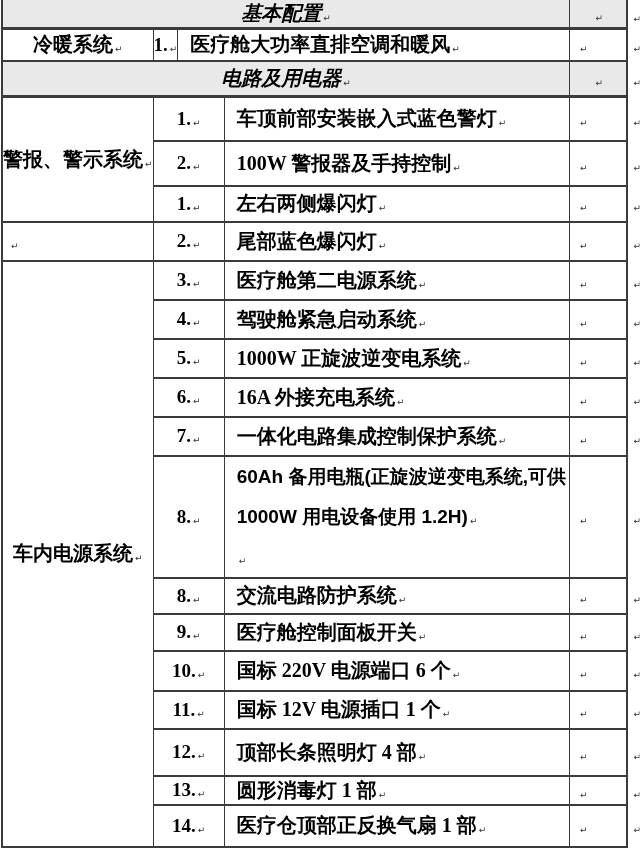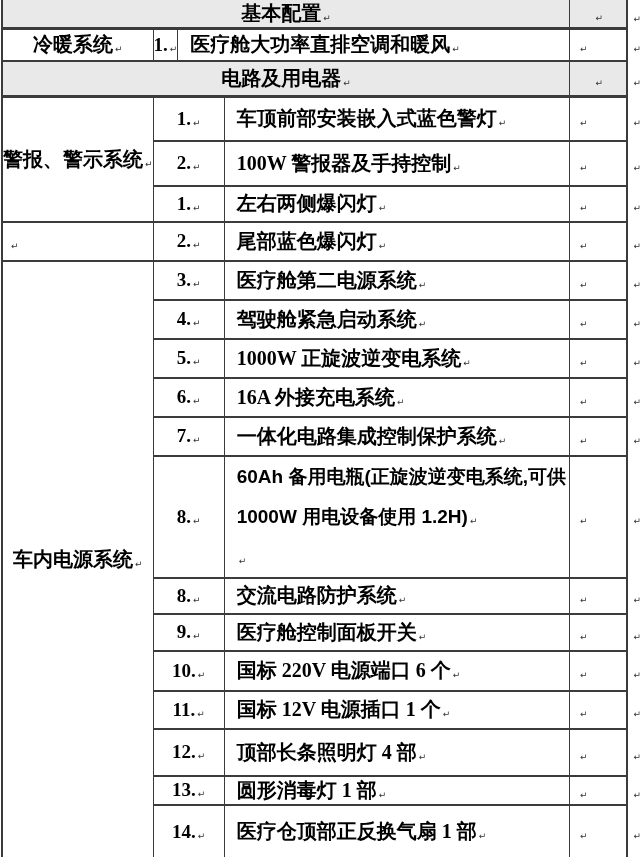--- a/index.html
+++ b/index.html
@@ -27,20 +27,21 @@
     border-top-width:2px;border-bottom-width:2px;
     padding:0;overflow:hidden;
     font-weight:700;font-size:20px;
     vertical-align:middle;
     white-space:nowrap;
   }
   tr.hdr td.inner{
     background:var(--header-bg);
     border-bottom-width:3px;
     text-align:center;
+    font-style:italic;
   }
   tr:first-child td{border-top-width:0;}
   td.colA{border-left-width:2px;text-align:center;}
   td.colA.markonly{text-align:left;padding-left:6px;}
   td.num{text-align:center;font-size:19px;}
   td.desc{text-align:left;padding-left:12px;}
   td.colE{border-right-width:2px;}
   td.colE.body{text-align:left;padding-left:8px;}
   td.colE.hd{text-align:center;}
   td.outside{border:none;background:transparent;text-align:left;padding-left:3px;}
@@ -194,21 +195,21 @@
     <td class="desc"><span>顶部长条照明灯 4 部</span><span class="mark">↵</span></td>
     <td class="colE body"><span class="mark">↵</span></td>
     <td class="outside"><span class="mark">↵</span></td>
   </tr>
   <tr style="height:27px">
     <td class="num" colspan="2"><span>13.</span><span class="mark">↵</span></td>
     <td class="desc"><span>圆形消毒灯 1 部</span><span class="mark">↵</span></td>
     <td class="colE body"><span class="mark">↵</span></td>
     <td class="outside"><span class="mark">↵</span></td>
   </tr>
-  <tr style="height:54px">
+  <tr style="height:42px">
     <td class="num" colspan="2"><span>14.</span><span class="mark">↵</span></td>
     <td class="desc"><span>医疗仓顶部正反换气扇 1 部</span><span class="mark">↵</span></td>
     <td class="colE body"><span class="mark">↵</span></td>
     <td class="outside"><span class="mark">↵</span></td>
   </tr>
 </tbody>
     </table>
 </div>
 
 </body></html>

